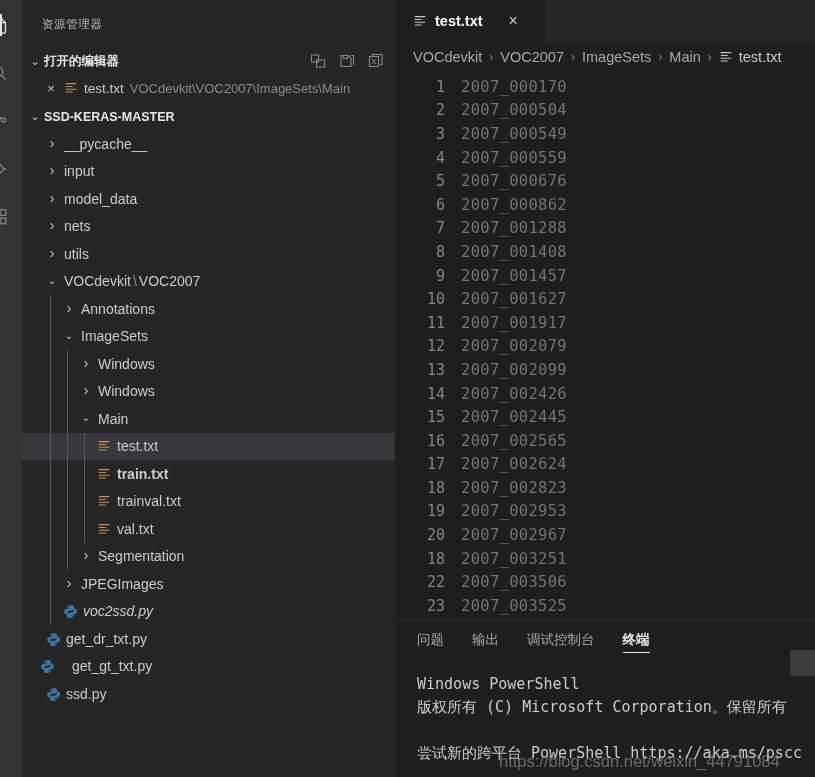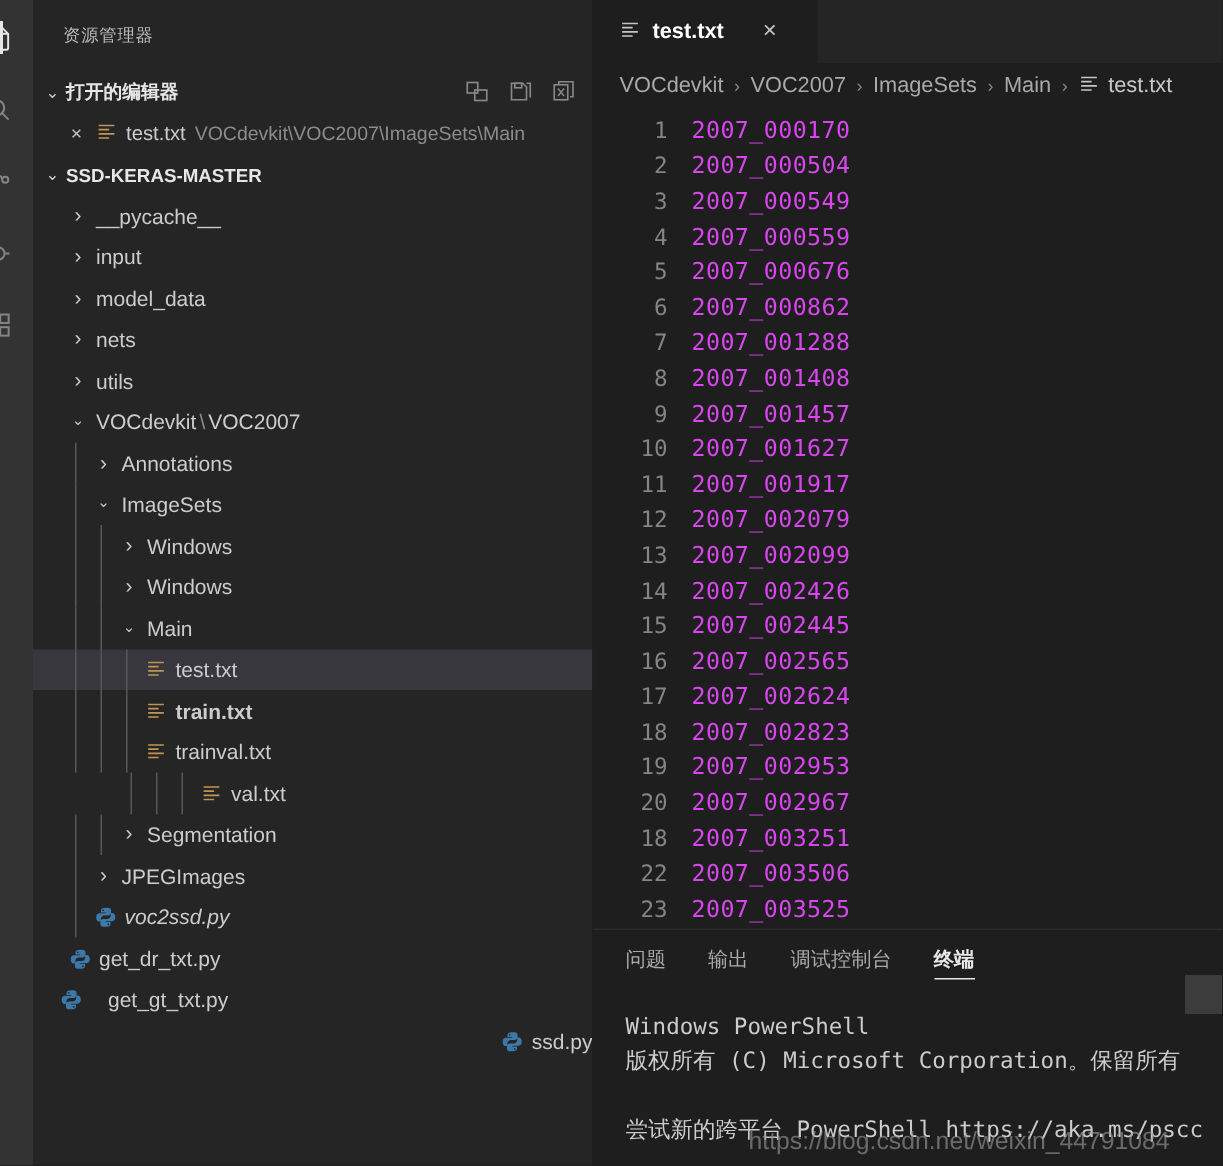--- a/index.html
+++ b/index.html
@@ -117,21 +117,21 @@
   .code {
     flex: 1 1 auto; background: #1e1e1e; overflow: hidden;
     padding-top: 3px; position: relative;
   }
   .cline { height: 23.6px; display: flex; align-items: center; font-size: 15.5px;
            font-family: "DejaVu Sans Mono", monospace; }
   .cline .ln {
     width: 66px; flex: 0 0 66px; text-align: right; padding-right: 16px;
     color: #858585; font-size: 15px;
   }
-  .cline .tx { color: #d946ef; letter-spacing: .3px; }
+  .cline .tx { color: #737373; letter-spacing: .3px; }
 
   
   .panel {
     flex: 0 0 158px; height: 158px; background: #1e1e1e;
     border-top: 1px solid #2b2b2b; display: flex; flex-direction: column;
     position: relative; overflow: hidden;
   }
   .panel-tabs { height: 39px; display: flex; align-items: center; padding-left: 22px; gap: 28px; flex: 0 0 39px; }
   .ptab { font-size: 13.5px; color: #a9a9a9; height: 39px; display: flex; align-items: center; position: relative; }
   .ptab.active { color: #e7e7e7; font-weight: bold; }
@@ -316,21 +316,21 @@
         </div>
         <div class="row" style="padding-left: 73px;">
           <span class="indent-guide" style="left: 28px;"></span>
           <span class="indent-guide" style="left: 45px;"></span>
           <span class="indent-guide" style="left: 62px;"></span>
           <span class="ficon"><svg class="txt-ico" viewBox="0 0 16 16" stroke="#c09553" stroke-width="1.2" fill="none">
               <path d="M2 3h12M2 6.2h8M2 9.4h12M2 12.6h8"></path>
             </svg></span>
           <span class="label">trainval.txt</span>
         </div>
-        <div class="row" style="padding-left: 73px; margin-left: 37px;">
+        <div class="row" style="padding-left: 73px;">
           <span class="indent-guide" style="left: 28px;"></span>
           <span class="indent-guide" style="left: 45px;"></span>
           <span class="indent-guide" style="left: 62px;"></span>
           <span class="ficon"><svg class="txt-ico" viewBox="0 0 16 16" stroke="#c09553" stroke-width="1.2" fill="none">
               <path d="M2 3h12M2 6.2h8M2 9.4h12M2 12.6h8"></path>
             </svg></span>
           <span class="label">val.txt</span>
         </div>
         <div class="row" style="padding-left: 56px;">
           <span class="indent-guide" style="left: 28px;"></span>
@@ -358,21 +358,21 @@
             </svg></span>
           <span class="label">get_dr_txt.py</span>
         </div>
         <div class="row" style="padding-left: 16px; gap: 12px;">
           <span class="ficon"><svg class="py-ico" viewBox="0 0 16 16">
               <path d="M7.9 1.2c-1.9 0-3.3.5-3.3 1.9v1.6h3.4v.5H3.4c-1.3 0-2.2 1-2.2 2.9s.9 3 2.2 3h1.1V9.3c0-1.4 1.2-2.5 2.6-2.5h2.6c1.2 0 2.1-.9 2.1-2.1V3.1c0-1.4-1.1-1.9-2.5-1.9H7.9zM6.2 2.4a.62.62 0 1 1 0 1.24.62.62 0 0 1 0-1.24z" fill="#3c78a8"></path>
               <path d="M8.1 14.8c1.9 0 3.3-.5 3.3-1.9v-1.6H8v-.5h4.6c1.3 0 2.2-1 2.2-2.9s-.9-3-2.2-3h-1.1v1.8c0 1.4-1.2 2.5-2.6 2.5H6.3c-1.2 0-2.1.9-2.1 2.1v1.6c0 1.4 1.1 1.9 2.5 1.9h1.4zm1.7-1.2a.62.62 0 1 1 0-1.24.62.62 0 0 1 0 1.24z" fill="#3c78a8"></path>
             </svg></span>
           <span class="label">get_gt_txt.py</span>
         </div>
-        <div class="row" style="padding-left: 36px; justify-content: flex-end;">
+        <div class="row" style="padding-left: 22px;">
           <span class="ficon"><svg class="py-ico" viewBox="0 0 16 16">
               <path d="M7.9 1.2c-1.9 0-3.3.5-3.3 1.9v1.6h3.4v.5H3.4c-1.3 0-2.2 1-2.2 2.9s.9 3 2.2 3h1.1V9.3c0-1.4 1.2-2.5 2.6-2.5h2.6c1.2 0 2.1-.9 2.1-2.1V3.1c0-1.4-1.1-1.9-2.5-1.9H7.9zM6.2 2.4a.62.62 0 1 1 0 1.24.62.62 0 0 1 0-1.24z" fill="#3c78a8"></path>
               <path d="M8.1 14.8c1.9 0 3.3-.5 3.3-1.9v-1.6H8v-.5h4.6c1.3 0 2.2-1 2.2-2.9s-.9-3-2.2-3h-1.1v1.8c0 1.4-1.2 2.5-2.6 2.5H6.3c-1.2 0-2.1.9-2.1 2.1v1.6c0 1.4 1.1 1.9 2.5 1.9h1.4zm1.7-1.2a.62.62 0 1 1 0-1.24.62.62 0 0 1 0 1.24z" fill="#3c78a8"></path>
             </svg></span>
           <span class="label">ssd.py</span>
         </div>
       </div>
   </div>
 
   <div class="editor-group">

